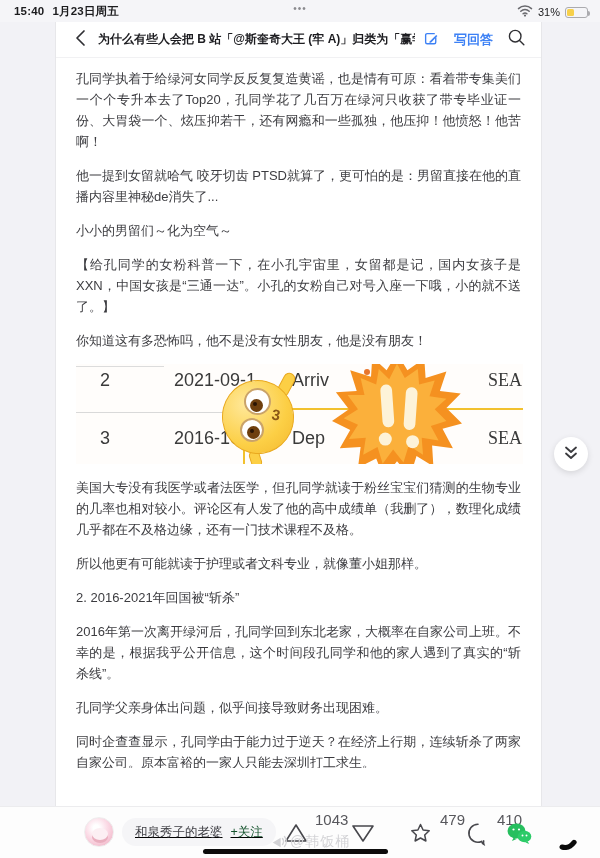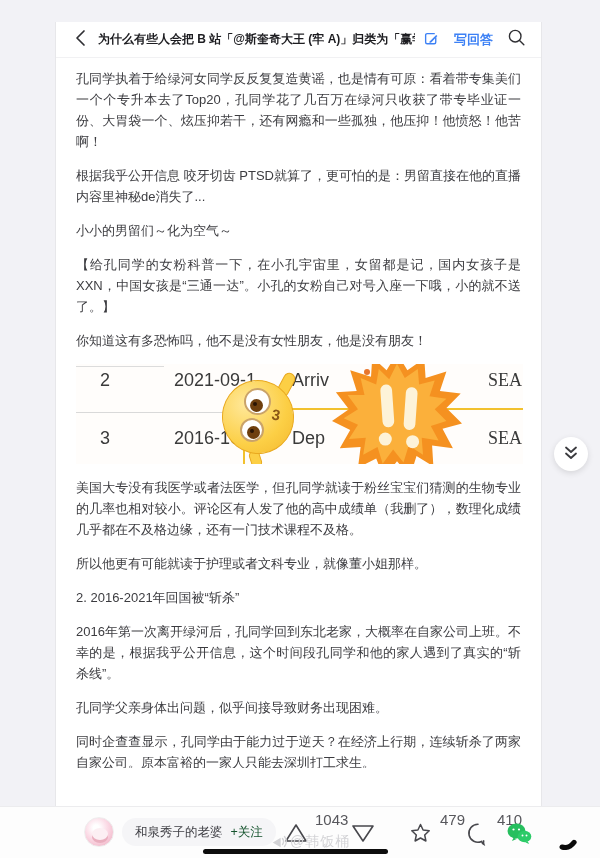--- a/index.html
+++ b/index.html
@@ -66,39 +66,62 @@
 
   
   .sticker-burst { position:absolute; left:255px; top:-12px; width:132px; height:130px; z-index:4; }
 
   
   .scroll-fab { position:absolute; right:12px; top:437px; width:34px; height:34px; border-radius:50%; background:#ffffff;
     box-shadow:0 2px 6px rgba(0,0,0,.12); display:flex; align-items:center; justify-content:center; z-index:10; }
 
   
   .bottombar { position:absolute; left:0; bottom:0; width:600px; height:52px; background:#fdfdfd; border-top:1px solid #ececee; z-index:20; }
-  .author { position:absolute; left:84px; top:10px; display:flex; align-items:center; gap:8px; }
+  .author { position:absolute; left:84px; top:10px; display:flex; align-items:center; gap:8px;text-decoration:underline; }
   .avatar { width:30px; height:30px; border-radius:50%; background:radial-gradient(circle at 40% 35%, #ffffff 12%, #fbdbe6 45%, #f3bccd 80%); border:1px solid #eee; position:relative; overflow:hidden; }
   .avatar::after { content:""; position:absolute; left:7px; top:10px; width:16px; height:12px; border-radius:50%; background:#fceff3; box-shadow:0 3px 0 #e9aebe; }
   .author-pill { display:flex; align-items:center; gap:8px; background:#f5f5f7; border-radius:15px; height:28px; padding:0 13px; }
   .author-name { font-size:12.5px; color:#404046; }
   .follow { font-size:12.5px; color:#14532d; }
   .action { position:absolute; top:11px; width:30px; height:28px; }
   .action svg { position:absolute; left:0; top:3px; }
   .count { position:absolute; left:32px; top:-7px; font-size:15px; color:#57575c; white-space:nowrap; }
   .act-up { left:283px; } .act-down { left:350px; } .act-star { left:408px; } .act-comment { left:465px; } .act-wechat { left:505px; }
   .watermark { position:absolute; left:272px; bottom:7px; display:flex; align-items:center; gap:3px; color:#d3d3d6; font-size:14px; letter-spacing:1px; z-index:1; }
   .home-indicator { position:absolute; left:203px; bottom:4px; width:185px; height:5px; border-radius:3px; background:#0c0c0c; z-index:2; }
   .pen-mark { position:absolute; right:14px; bottom:4px; z-index:3; }
 </style>
 </head>
 <body>
 
 <div class="screen">
 
+  <div class="statusbar">
+    <div class="sb-left">
+      <span>15:40</span><span class="sb-date">1月23日周五</span>
+    </div>
+    <div class="sb-center">•••</div>
+    <div class="sb-right">
+      <span>
+        <svg width="16" height="13" viewBox="0 0 16 13">
+            <g fill="none" stroke="#69696e" stroke-width="1.5" stroke-linecap="round">
+              <path d="M1.5 4.6a9.5 9.5 0 0 1 13 0"></path>
+              <path d="M3.8 7.2a6 6 0 0 1 8.4 0"></path>
+              <path d="M6.1 9.8a2.8 2.8 0 0 1 3.8 0"></path>
+            </g>
+            <circle cx="8" cy="11.6" r="1.1" fill="#69696e"></circle>
+          </svg>
+      </span>
+      <span class="sb-pct">31%</span>
+      <span class="battery">
+          <span class="fill"></span>
+          <span class="nub"></span>
+        </span>
+    </div>
+  </div>
 
   <div class="gutter left"></div>
   <div class="gutter right"></div>
 
   <div class="card">
 
     <div class="card-header">
       <span class="back-btn">
         <span>
           <svg width="12" height="18" viewBox="0 0 12 18">
@@ -121,21 +144,21 @@
           <svg width="19" height="19" viewBox="0 0 22 22">
               <circle cx="9.5" cy="9.5" r="6.7" fill="none" stroke="#2f2f33" stroke-width="1.6"></circle>
               <line x1="14.5" y1="14.5" x2="19.5" y2="19.5" stroke="#2f2f33" stroke-width="1.6" stroke-linecap="round"></line>
             </svg>
         </span>
       </span>
     </div>
 
     <div class="content">
       <p>孔同学执着于给绿河女同学反反复复造黄谣，也是情有可原：看着带专集美们一个个专升本去了Top20，孔同学花了几百万在绿河只收获了带专毕业证一份、大胃袋一个、炫压抑若干，还有网瘾和一些孤独，他压抑！他愤怒！他苦啊！</p>
-      <p>根据我乎公开信息 咬牙切齿 PTSD就算了，更可怕的是：男留直接在他的直播内容里神秘de消失了...</p>
+      <p>他一提到女留就哈气 咬牙切齿 PTSD就算了，更可怕的是：男留直接在他的直播内容里神秘de消失了...</p>
       <p>小小的男留们～化为空气～</p>
       <p>【给孔同学的女粉科普一下，在小孔宇宙里，女留都是记，国内女孩子是XXN，中国女孩是“三通一达”。小孔的女粉自己对号入座一下哦，小的就不送了。】</p>
       <p>你知道这有多恐怖吗，他不是没有女性朋友，他是没有朋友！</p>
 
       <div class="shot">
         <span class="hairline-top"></span>
         <span class="hairline-mid"></span>
         <div class="highlight-box"></div>
         <div class="row" style="top:6px;">
           <span class="row-cell cell-index">2</span>

